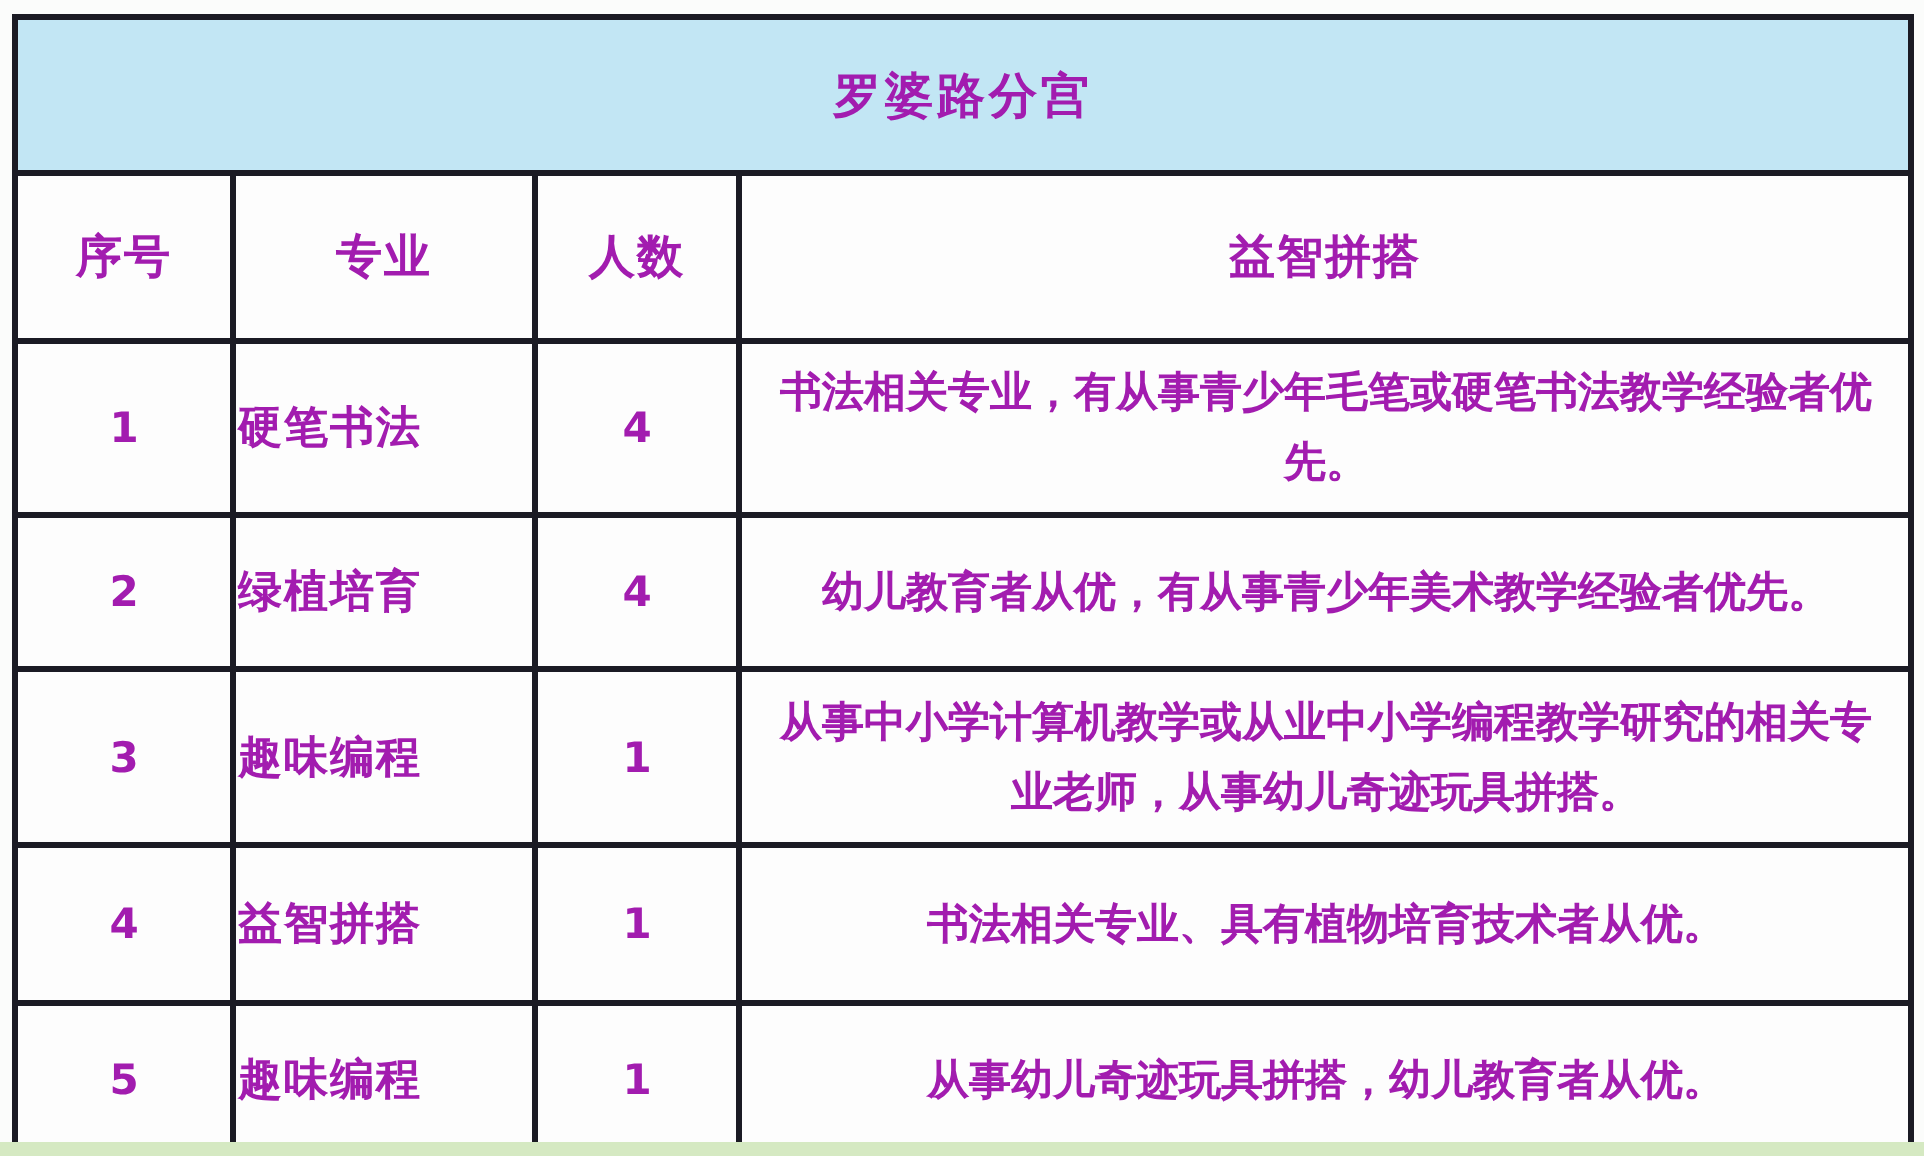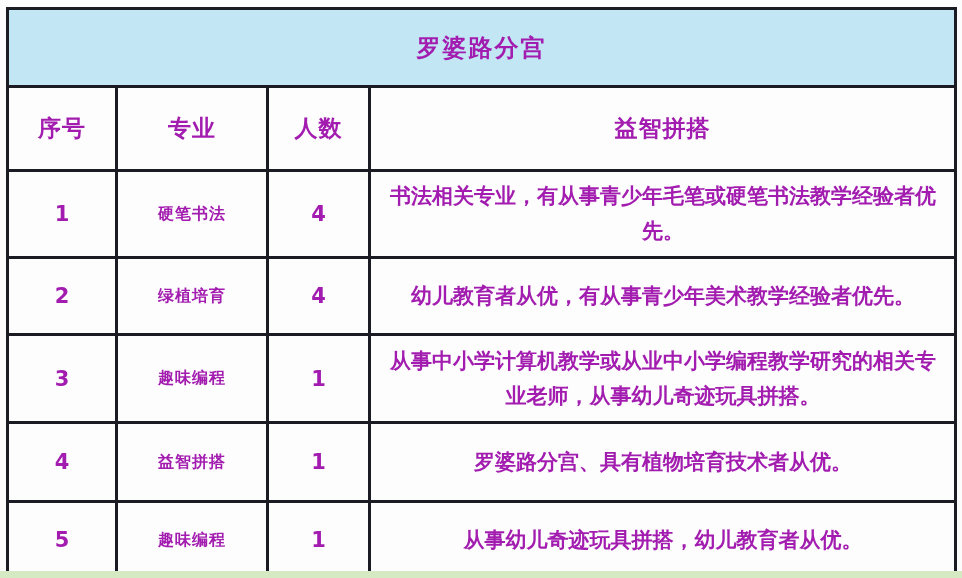--- a/index.html
+++ b/index.html
@@ -43,22 +43,21 @@
     font-weight:bold;
     background:#fdfdfd;
     letter-spacing:1px;
   }
   td.c-no, td.c-count{
     text-align:center;
     font-size:21px;
     font-weight:600;
   }
   td.c-major{
-    text-align:center;
-    font-size:16px;
+    font-size:22px;
     font-weight:600;
     letter-spacing:1px;
   }
   td.c-req{
     text-align:center;
     font-size:21px;
     font-weight:600;
     line-height:35px;
     padding:6px 10px 6px 11px;
   }
@@ -108,21 +107,21 @@
         <td class="c-no">3</td>
         <td class="c-major">趣味编程</td>
         <td class="c-count">1</td>
         <td class="c-req">从事中小学计算机教学或从业中小学编程教学研究的相关专业老师，从事幼儿奇迹玩具拼搭。</td>
       </tr>
 
       <tr class="r4">
         <td class="c-no">4</td>
         <td class="c-major">益智拼搭</td>
         <td class="c-count">1</td>
-        <td class="c-req">罗婆路分宫、具有植物培育技术者从优。</td>
+        <td class="c-req">书法相关专业、具有植物培育技术者从优。</td>
       </tr>
 
       <tr class="r5">
         <td class="c-no">5</td>
         <td class="c-major">趣味编程</td>
         <td class="c-count">1</td>
         <td class="c-req">从事幼儿奇迹玩具拼搭，幼儿教育者从优。</td>
       </tr>
     </tbody>
   </table>

